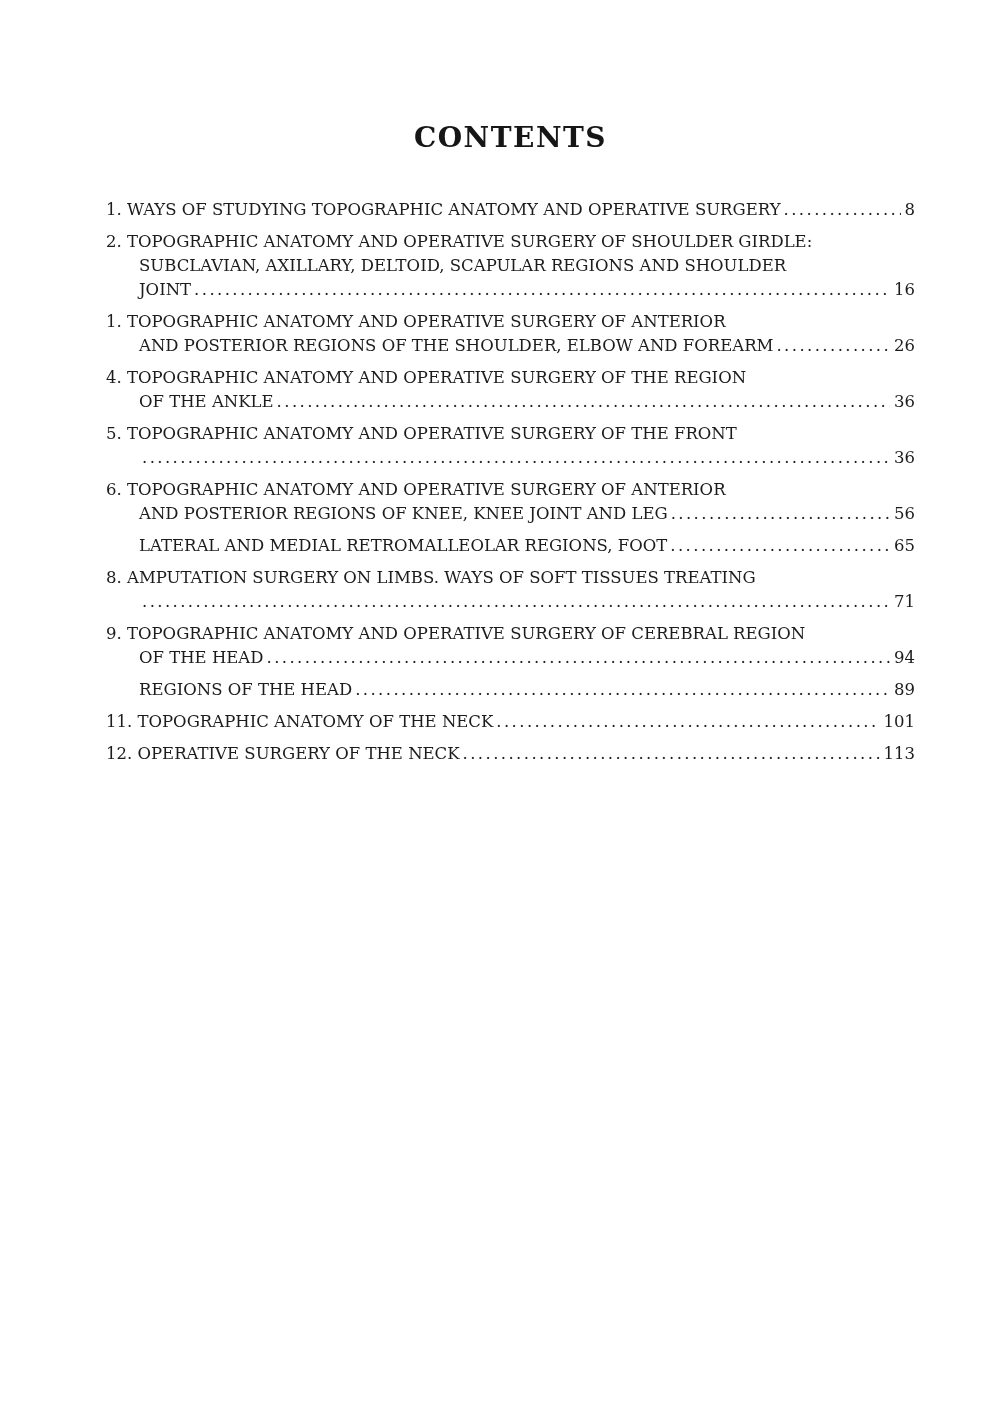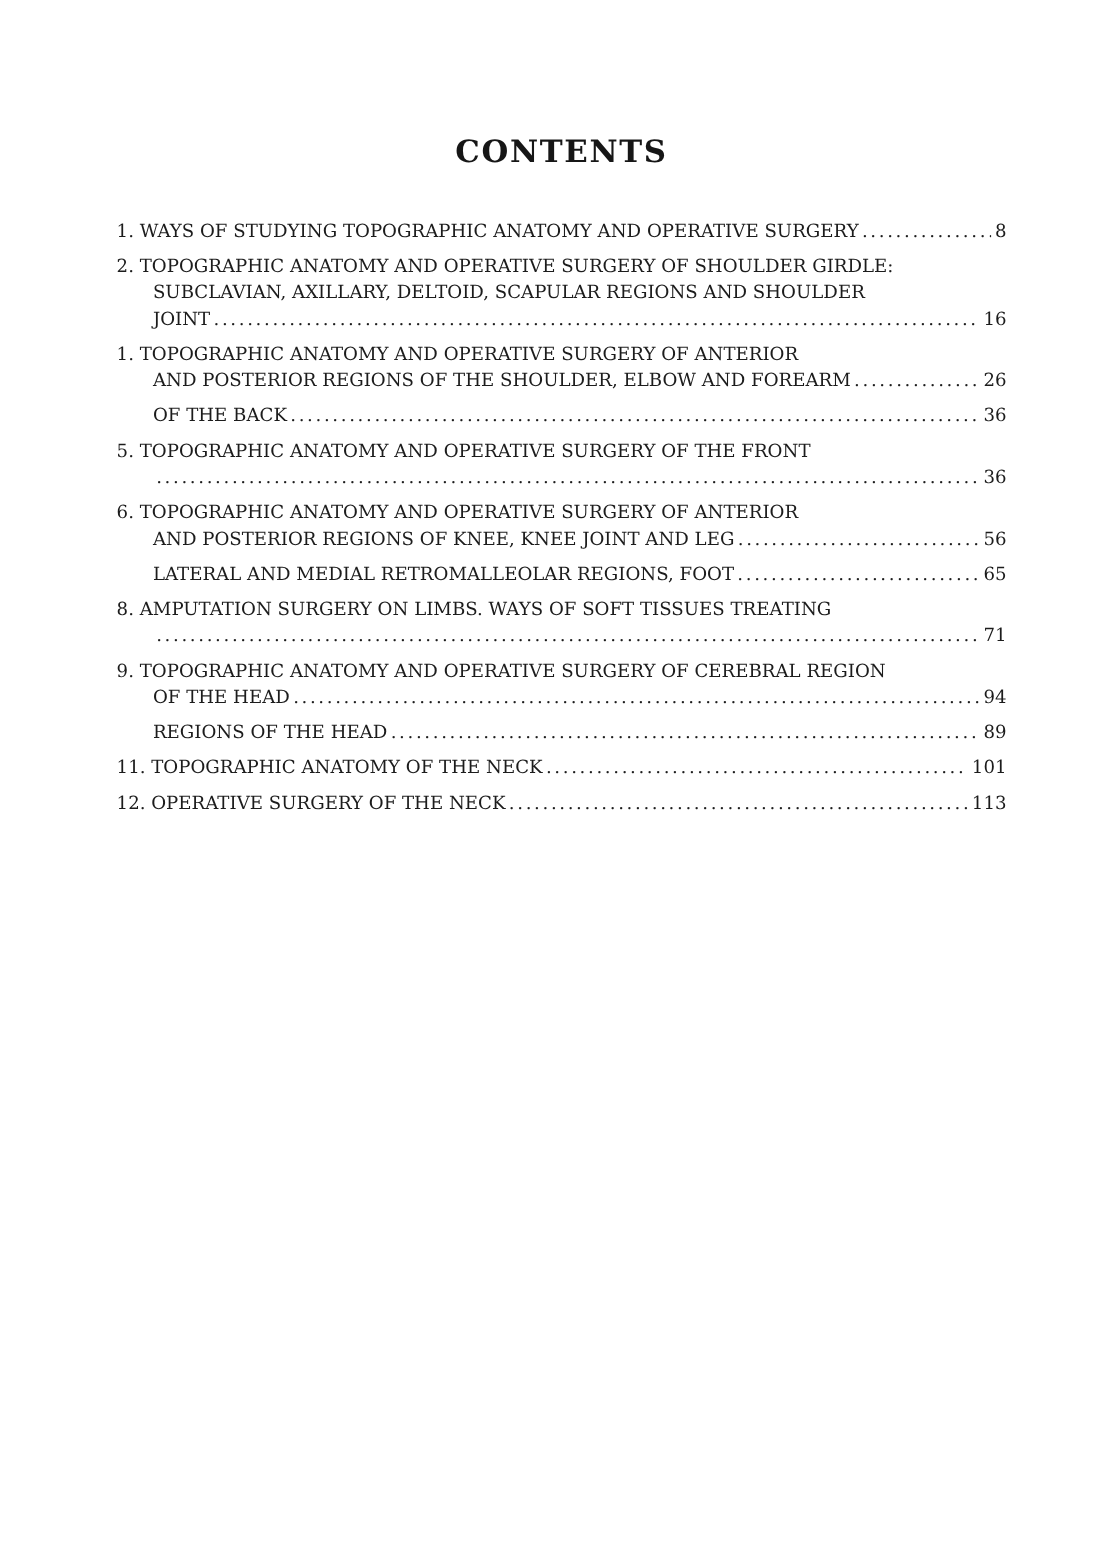--- a/index.html
+++ b/index.html
@@ -85,22 +85,23 @@
       </div>
       <div class="entry">
         <div class="line">1. TOPOGRAPHIC ANATOMY AND OPERATIVE SURGERY OF ANTERIOR</div>
         <div class="line cont leaderline">
           <span class="text">AND POSTERIOR REGIONS OF THE SHOULDER, ELBOW AND FOREARM</span>
           <span class="leader">............................................................................................................................................................................................................................</span>
           <span class="page-num">26</span>
         </div>
       </div>
       <div class="entry">
+        <div class="line">4. TOPOGRAPHIC ANATOMY AND OPERATIVE SURGERY OF THE REGION</div>
         <div class="line cont leaderline">
-          <span class="text">OF THE BACK</span>
+          <span class="text">OF THE ANKLE</span>
           <span class="leader">............................................................................................................................................................................................................................</span>
           <span class="page-num">36</span>
         </div>
       </div>
       <div class="entry">
         <div class="line">5. TOPOGRAPHIC ANATOMY AND OPERATIVE SURGERY OF THE FRONT</div>
         <div class="line cont leaderline">
           <span class="leader">............................................................................................................................................................................................................................</span>
           <span class="page-num">36</span>
         </div>

